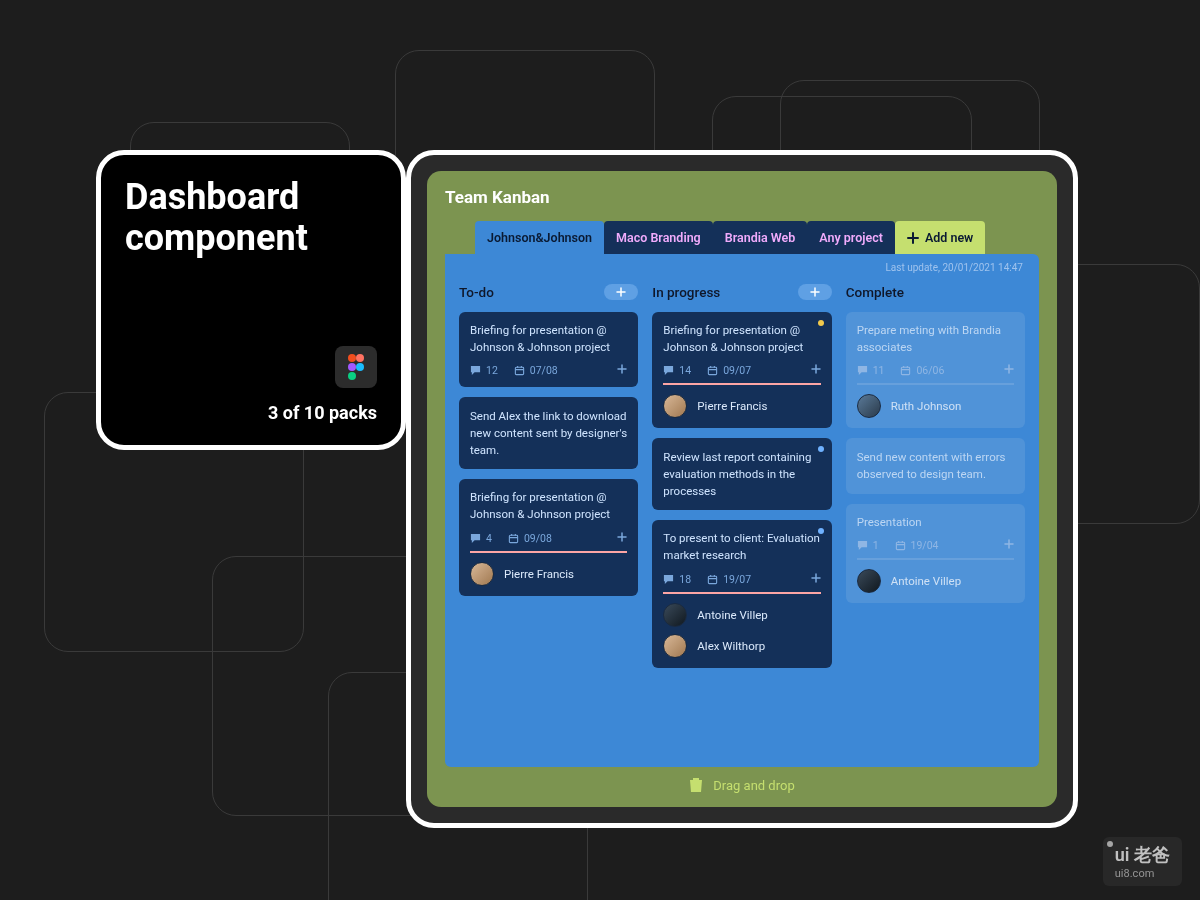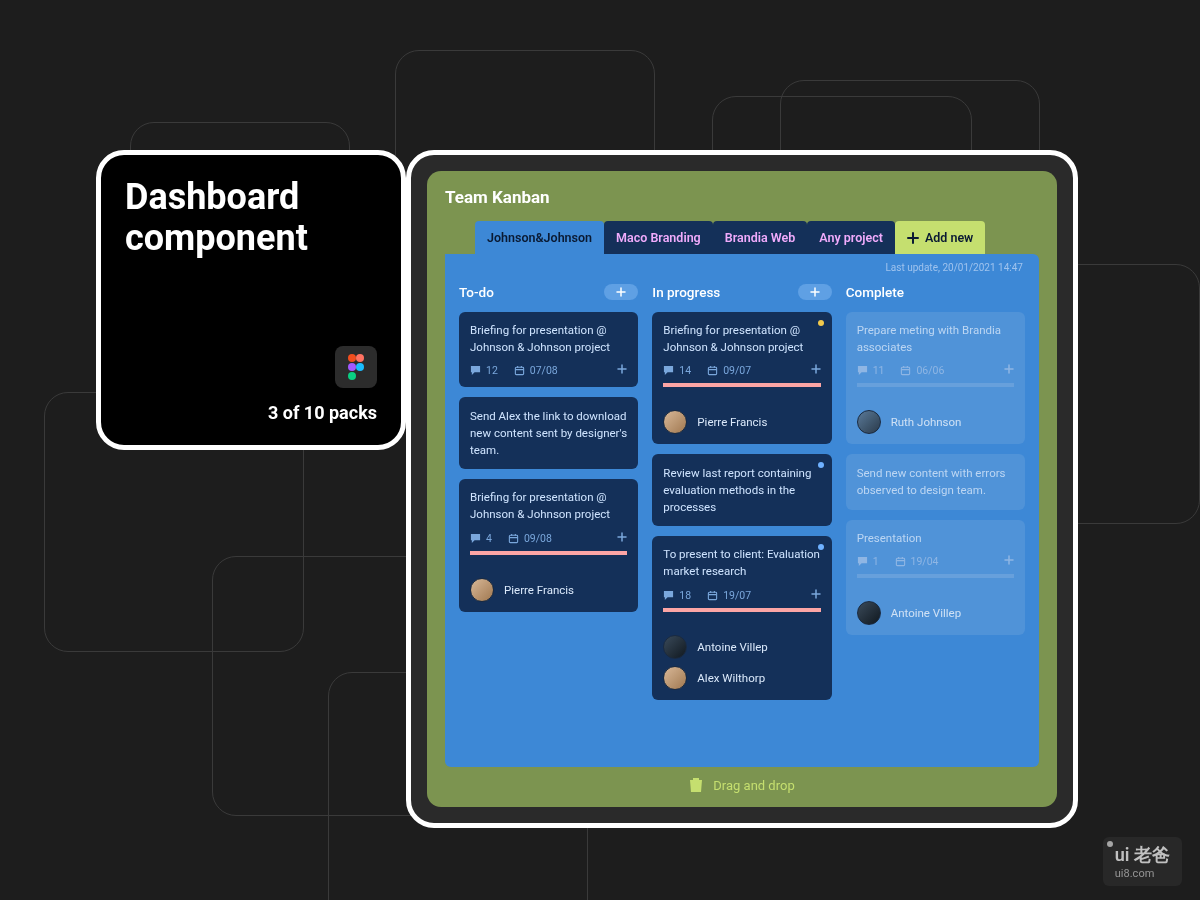--- a/index.html
+++ b/index.html
@@ -41,34 +41,34 @@
   .k-title{color:#fff;font-weight:700;font-size:17px;margin-bottom:14px;}
   .tabs{display:flex;margin-bottom:0;padding-left:30px;}
   .tab{padding:9px 12px;font-size:12.5px;font-weight:600;border-radius:4px 4px 0 0;cursor:pointer;white-space:nowrap;}
   .tab.active{background:var(--blue);color:#0a1a33;}
   .tab.inactive{background:var(--blue-dark);color:#f0abfc;}
   .tab.addnew{background:var(--lime);color:#0a1a33;display:flex;align-items:center;gap:6px;}
   .board{flex:1;background:var(--blue);border-radius:0 6px 6px 6px;padding:12px 14px 14px 14px;position:relative;min-height:0;display:flex;flex-direction:column;}
   .last-update{position:absolute;top:8px;right:16px;font-size:10px;color:#9fc3ee;}
   .cols{display:flex;gap:14px;flex:1;min-height:0;margin-top:18px;}
   .col{flex:1;display:flex;flex-direction:column;gap:10px;min-width:0;}
-  .col-head{display:flex;align-items:center;justify-content:space-between;color:#ffffff;font-size:13.5px;font-weight:500;margin-bottom:2px;}
+  .col-head{display:flex;align-items:center;justify-content:space-between;color:#0f172a;font-size:13.5px;font-weight:500;margin-bottom:2px;}
   .add-pill{width:34px;height:16px;border-radius:9px;background:#5fa0e4;display:flex;align-items:center;justify-content:center;cursor:pointer;}
   .add-pill svg{stroke:#fff;}
   .card{background:var(--blue-dark);border-radius:6px;padding:10px 11px;position:relative;}
   .card.simple{padding:11px;}
   .card-title{color:var(--blue-text);font-size:11.5px;line-height:1.45;}
-  .meta{display:flex;align-items:center;gap:16px;margin-top:9px;color:var(--blue-sub);font-size:10.5px;border-bottom:4px solid #fca5a5;padding-bottom:6px;}
+  .meta{display:flex;align-items:center;gap:16px;margin-top:9px;color:var(--blue-sub);font-size:10.5px;border-bottom:2px solid #fca5a5;padding-bottom:6px;}
   .meta.noborder{border-bottom:none;padding-bottom:0;}
   .meta-item{display:flex;align-items:center;gap:5px;}
   .meta-plus{margin-left:auto;cursor:pointer;}
   .status-dot{position:absolute;top:8px;right:8px;width:6px;height:6px;border-radius:50%;}
   .dot-yellow{background:var(--yellow);}
   .dot-blue{background:#6fb1ff;}
-  .assignee{display:flex;align-items:center;gap:10px;margin-top:23px;}
+  .assignee{display:flex;align-items:center;gap:10px;margin-top:9px;}
   .assignee + .assignee{margin-top:7px;}
   .avatar{width:24px;height:24px;border-radius:50%;background:linear-gradient(135deg,#5a7a99,#2a3a4a);border:1px solid #1a2a40;flex:none;display:flex;align-items:center;justify-content:center;overflow:hidden;}
   .avatar.light{background:linear-gradient(135deg,#d8b898,#a07850);}
   .avatar.dark{background:linear-gradient(135deg,#3a4a5a,#10181f);}
   .assignee-name{color:#dbe9fb;font-size:11.5px;}
   .col.complete .card{background:var(--complete);}
   .col.complete .card-title{color:#bcd6f3;}
   .col.complete .meta{color:#8fb6e4;border-bottom-color:#67a0dc;}
   .col.complete .assignee-name{color:#cfe1f5;}
   .dropzone{margin-top:auto;display:flex;align-items:center;justify-content:center;gap:10px;color:var(--lime);font-size:13px;padding:10px 0 2px 0;}

